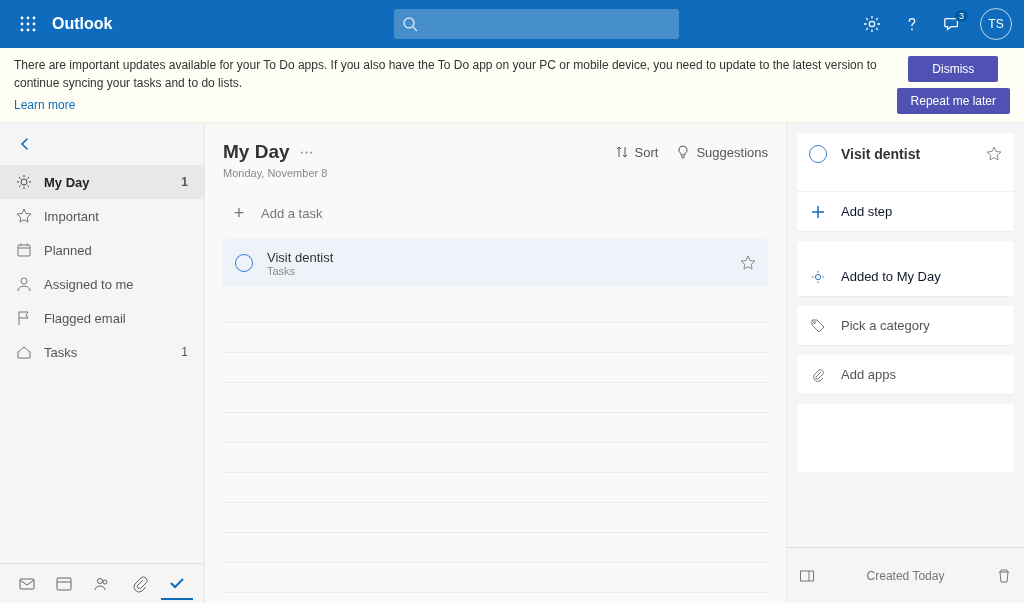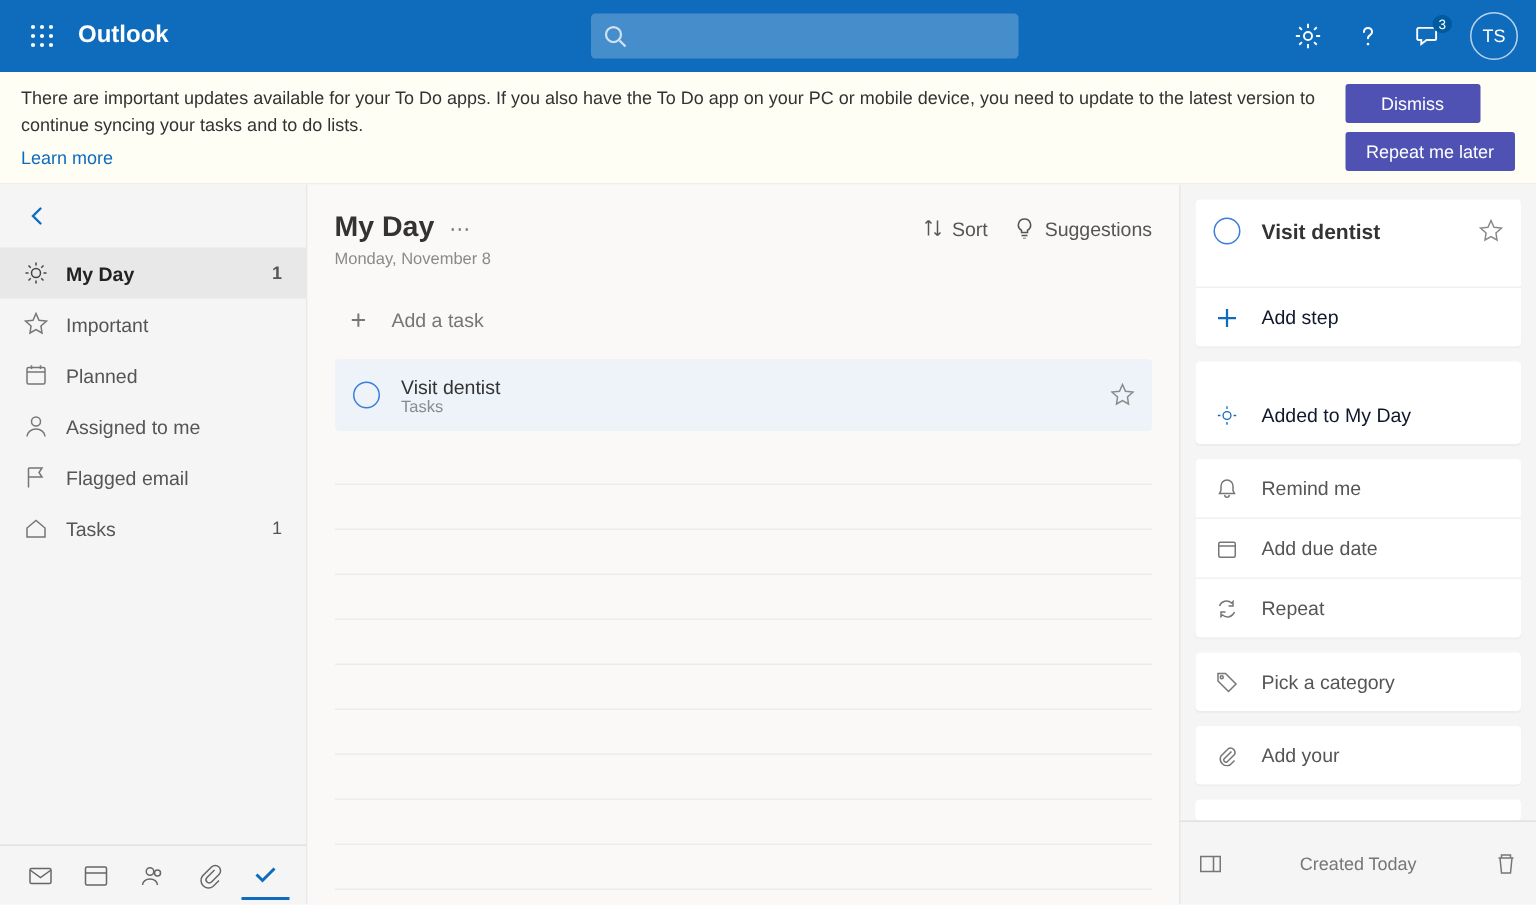--- a/index.html
+++ b/index.html
@@ -14,21 +14,21 @@
   .topbar .search svg { flex: 0 0 16px; }
   .topbar .flex { flex: 1; }
   .topbar .iconbtn { width: 40px; height: 40px; display: flex; align-items: center; justify-content: center; cursor: pointer; position: relative; }
   .topbar .badge { position: absolute; top: 6px; right: 4px; background: #005a9e; color: #fff; font-size: 9px; border-radius: 8px; padding: 0 4px; line-height: 12px; }
   .topbar .avatar { width: 32px; height: 32px; border-radius: 50%; border: 1px solid rgba(255,255,255,0.7); display: flex; align-items: center; justify-content: center; font-size: 12px; margin: 0 4px 0 8px; cursor: pointer; }
 
   
   .notice { background: #fffef5; border-bottom: 1px solid #eee; padding: 8px 14px; display: flex; align-items: flex-start; font-size: 12px; color: #333; }
   .notice .msg { flex: 1; padding-right: 16px; line-height: 1.5; }
   .notice .msg a { color: #0f6cbd; text-decoration: none; display: inline-block; margin-top: 4px; }
-  .notice .btns { display: flex; flex-direction: column; gap: 6px; align-items: flex-start; }
+  .notice .btns { display: flex; flex-direction: column; gap: 6px; align-items: center; }
   .notice button { background: #4f52b2; color: #fff; border: none; padding: 6px 14px; font-size: 12px; cursor: pointer; border-radius: 2px; min-width: 90px; }
 
   
   .body { flex: 1; display: flex; overflow: hidden; }
 
   
   .sidebar { width: 205px; background: #f5f5f5; display: flex; flex-direction: column; border-right: 1px solid #e8e8e8; }
   .sidebar .back { height: 42px; display: flex; align-items: center; padding-left: 18px; cursor: pointer; color: #0f6cbd; }
   .sidebar .navlist { flex: 1; }
   .sidebar .navitem { height: 34px; display: flex; align-items: center; padding: 0 16px 0 14px; cursor: pointer; color: #555; font-size: 13px; }
@@ -340,68 +340,41 @@
                   <line x1="8" y1="13" x2="8" y2="15"></line>
                   <line x1="1" y1="8" x2="3" y2="8"></line>
                   <line x1="13" y1="8" x2="15" y2="8"></line>
                 </g>
               </svg>
             </span>
           <span>Added to My Day</span>
         </div>
       </div>
 
-      <div class="card">
-        <div class="row">
-          <span class="icon">
-              <svg width="14" height="14" viewBox="0 0 14 14">
-                <path d="M7 1a4 4 0 00-4 4v3l-1 2h10l-1-2V5a4 4 0 00-4-4zM5.5 11a1.5 1.5 0 003 0" stroke="currentColor" fill="none"></path>
-              </svg>
-            </span>
-          <span>Remind me</span>
-        </div>
-        <div class="row">
-          <span class="icon">
-              <svg width="14" height="14" viewBox="0 0 14 14">
-                <rect x="1.5" y="2.5" width="11" height="10" rx="1" stroke="currentColor" fill="none"></rect>
-                <line x1="1.5" y1="5" x2="12.5" y2="5" stroke="currentColor"></line>
-              </svg>
-            </span>
-          <span>Add due date</span>
-        </div>
-        <div class="row">
-          <span class="icon">
-              <svg width="14" height="14" viewBox="0 0 14 14">
-                <path d="M2 5a5 5 0 018-2l1-1v3h-3M12 9a5 5 0 01-8 2l-1 1V9h3" stroke="currentColor" fill="none"></path>
-              </svg>
-            </span>
-          <span>Repeat</span>
-        </div>
-      </div>
 
       <div class="card">
         <div class="row">
           <span class="icon">
               <svg width="14" height="14" viewBox="0 0 14 14">
                 <path d="M1 6V1h5l7 7-5 5z" stroke="currentColor" fill="none"></path>
                 <circle cx="3.5" cy="3.5" r="1" stroke="currentColor" fill="none"></circle>
               </svg>
             </span>
           <span>Pick a category</span>
         </div>
       </div>
 
       <div class="card">
         <div class="row">
           <span class="icon">
               <svg width="14" height="14" viewBox="0 0 14 14">
                 <path d="M10 4L5 9a1.5 1.5 0 002 2l5-5a3 3 0 00-4-4L3 7a4.5 4.5 0 006 6l3-3" stroke="currentColor" fill="none"></path>
               </svg>
             </span>
-          <span>Add your</span>
+          <span>Add apps</span>
         </div>
       </div>
 
       <div class="notearea"></div>
     </div>
     <div class="footer">
       <span class="ibtn">
           <svg width="16" height="16" viewBox="0 0 16 16">
             <rect x="1.5" y="3" width="13" height="10" stroke="currentColor" fill="none"></rect>
             <line x1="10" y1="3" x2="10" y2="13" stroke="currentColor"></line>

